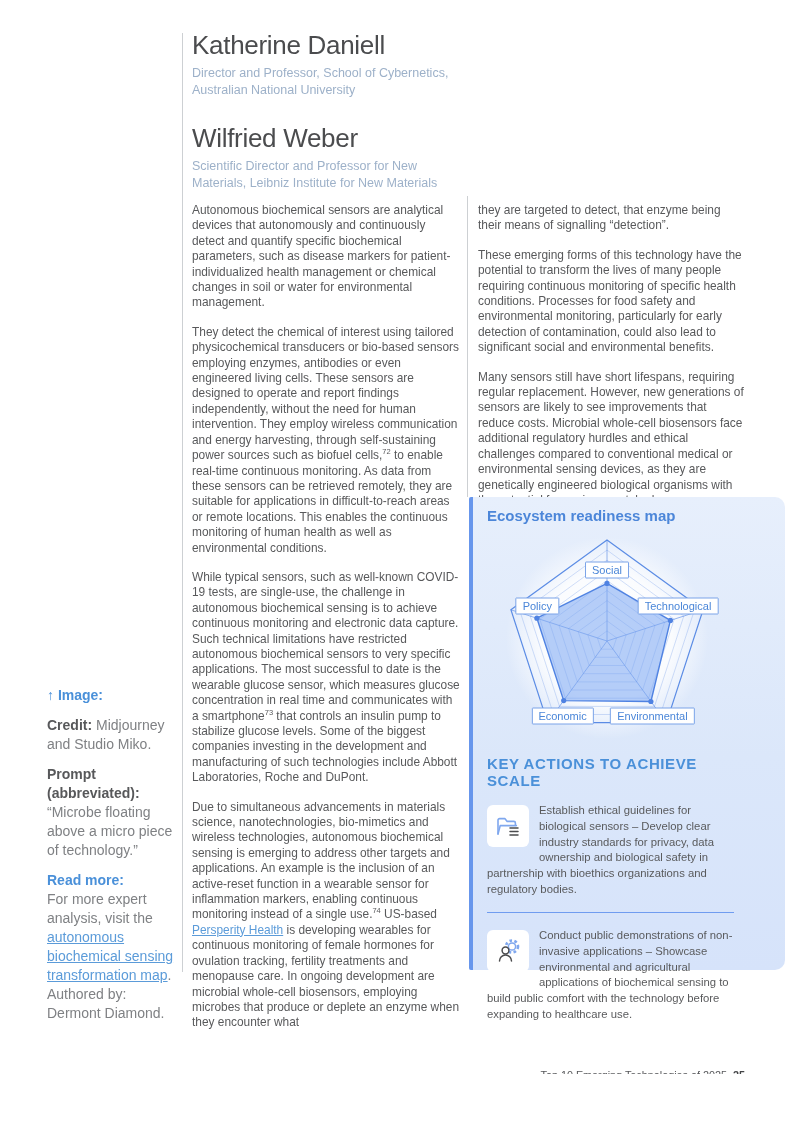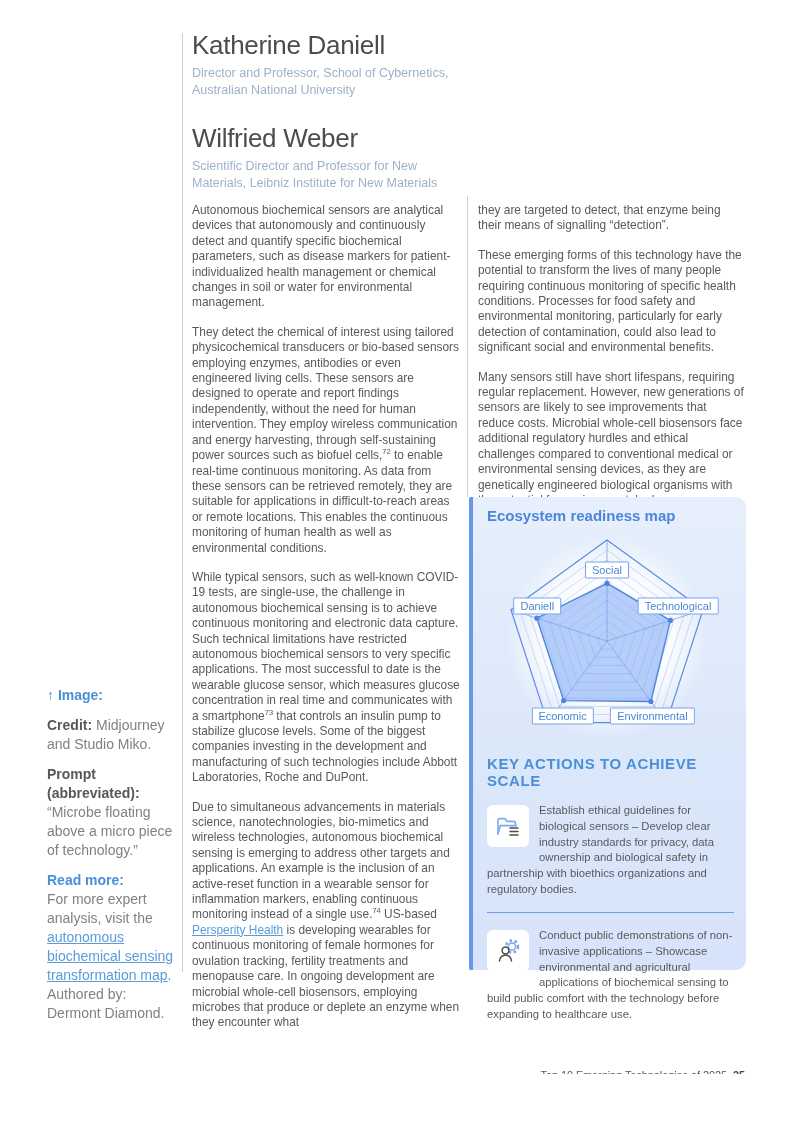--- a/index.html
+++ b/index.html
@@ -26,21 +26,21 @@
   
   .col{position:absolute;top:195px;width:268px;font-size:11.9px;line-height:15.4px;color:#58595b;}
   .col p{margin:8px 0 14px;}
   #col1{left:192px;}
   #col2{left:478px;}
   sup{font-size:7.5px;vertical-align:super;line-height:0;text-align:center;}
 
   
   .ecobox{position:absolute;left:469px;top:497px;width:277px;height:473px;
           background:linear-gradient(180deg,#e7effc 0%,#dbe7fa 55%,#d6e3fa 100%);
-          border-radius:2px 10px 10px 2px;}
+          border-radius:2px 10px 10px 2px;padding-left:39px;}
   .accent-bar{position:absolute;left:0;top:0;width:4px;height:473px;background:#6796ec;border-radius:2px 0 0 2px;}
   .eco-heading{position:absolute;left:18px;top:10px;font-size:15px;font-weight:bold;color:#4c86d9;}
 
   .radar-wrap{position:absolute;left:0;top:28px;width:277px;height:224px;}
   .radar-glow{position:absolute;left:3px;top:-22px;width:270px;height:270px;
       background:radial-gradient(circle closest-side,rgba(255,255,255,1) 0%,rgba(255,255,255,0.85) 48%,rgba(255,255,255,0) 75%);}
   .radar-wrap svg{position:absolute;left:0;top:0;}
   .ring{fill:none;stroke:rgba(79,130,226,0.32);stroke-width:0.8;}
   .ring.outer{stroke:#5b8ce5;stroke-width:1.2;fill:none;}
   .spoke{stroke:rgba(79,130,226,0.65);stroke-width:0.9;}
@@ -136,21 +136,21 @@
           <circle cx="201.4" cy="95.4" r="2.6" class="data-dot"></circle>
           <circle cx="181.9" cy="176.5" r="2.6" class="data-dot"></circle>
           <circle cx="94.7" cy="175.6" r="2.6" class="data-dot"></circle>
           <circle cx="67.9" cy="93.2" r="2.6" class="data-dot"></circle>
         </svg>
       <div id="radar-labels">
           <div class="radar-label" style="left: 138px; top: 45.3px;">Social</div>
           <div class="radar-label" style="left: 209px; top: 81.155px;">Technological</div>
           <div class="radar-label" style="left: 183.45px; top: 190.74px;">Environmental</div>
           <div class="radar-label" style="left: 93.56px; top: 190.74px;">Economic</div>
-          <div class="radar-label" style="left: 68.31px; top: 81.155px;">Daniell</div>
+          <div class="radar-label" style="left: 68.31px; top: 81.155px;">Policy</div>
         </div>
     </div>
 
     <div class="keyactions">
       <div class="ka-heading">KEY ACTIONS TO ACHIEVE SCALE</div>
 
       <div class="ka-item">
         <span class="ka-tile">
           <svg width="27" height="25" viewBox="0 0 27 25">
             <path d="M3 20 V6.2 a1.6 1.6 0 0 1 1.6 -1.6 h5.2 l2.4 2.8 h6.6 a1.6 1.6 0 0 1 1.6 1.6 v2.2" fill="none" stroke="#7fa7ee" stroke-width="1.6" stroke-linecap="round" stroke-linejoin="round"></path>

